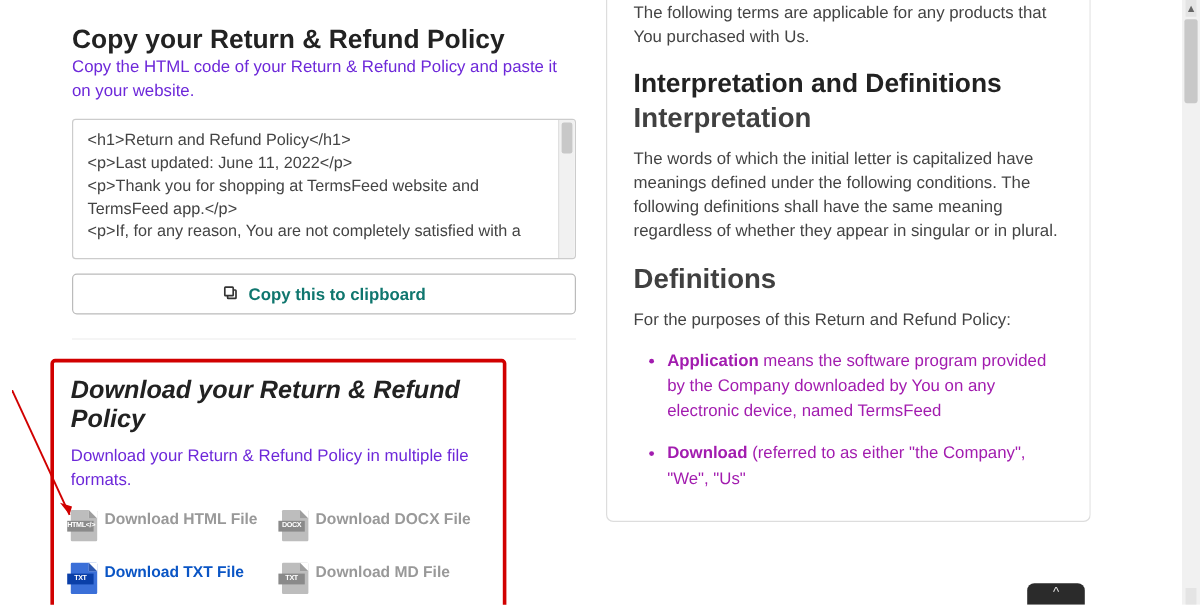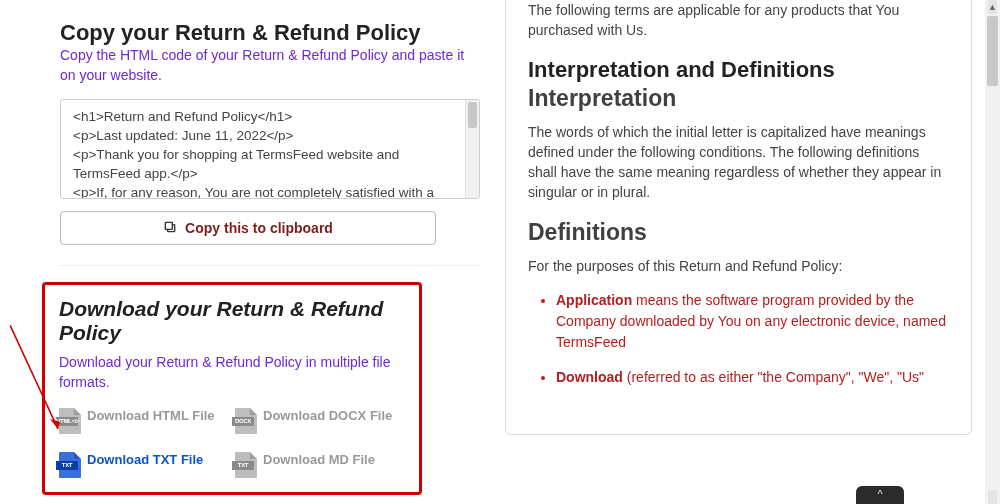--- a/index.html
+++ b/index.html
@@ -18,21 +18,21 @@
     height: 100%;
   }
   .left-col {
     width: 490px;
     padding: 20px 0 0 60px;
   }
   .right-col {
     position: absolute;
     left: 505px;
     top: 0;
-    width: 467px;
+    width: 404px;
     height: 435px;
     border: 1px solid #ddd;
     border-top: none;
     border-radius: 0 0 6px 6px;
     background: #fff;
     padding: 0 22px 0 22px;
     overflow: hidden;
   }
   h2.section-title {
     font-size: 22px;
@@ -43,21 +43,21 @@
     font-size: 14px;
     color: #6d28d9;
     line-height: 1.4;
     margin-bottom: 14px;
   }
   .code-box {
     position: relative;
     border: 1px solid #ccc;
     border-radius: 3px;
     background: #fff;
-    height: 100px;
+    height: 117px;
     padding: 8px 18px 8px 12px;
     font-size: 13.5px;
     color: #444;
     line-height: 1.4;
     margin-bottom: 12px;
     overflow: hidden;
   }
   .code-box p { white-space: pre-wrap; }
   .code-scroll {
     position: absolute;
@@ -67,32 +67,32 @@
     border-left: 1px solid #e0e0e0;
   }
   .code-scroll .thumb {
     position: absolute;
     left: 2px; right: 2px;
     top: 2px; height: 26px;
     background: #c8c8c8;
     border-radius: 2px;
   }
   .copy-btn {
-    width: 376px;
+    width: 420px;
     height: 34px;
     border: 1px solid #bbb;
     border-radius: 4px;
     background: #fff;
     display: flex;
     align-items: center;
     justify-content: center;
     gap: 8px;
     font-size: 14px;
     font-weight: 600;
-    color: #7f1d1d;
+    color: #0f766e;
     cursor: pointer;
     margin-bottom: 20px;
   }
   .hr { border-top: 1px solid #eee; margin: 8px 0 16px 0; width: 420px;}
   .download-box {
     border: 3px solid #d10000;
     border-radius: 4px;
     width: 380px;
     padding: 12px 14px 14px 14px;
     margin-left: -18px;
@@ -168,21 +168,21 @@
   .right-col h3.mid {
     font-size: 23px;
     font-weight: 700;
     color: #404040;
     margin-bottom: 10px;
     margin-top: 2px;
   }
   .right-col ul {
     padding-left: 28px;
     font-size: 14px;
-    color: #b91c1c;
+    color: #a21caf;
     line-height: 1.5;
   }
   .right-col ul li { margin-bottom: 14px; }
   
   .page-scroll {
     position: absolute;
     right: 0; top: 0; bottom: 0;
     width: 15px;
     background: #f1f1f1;
   }

